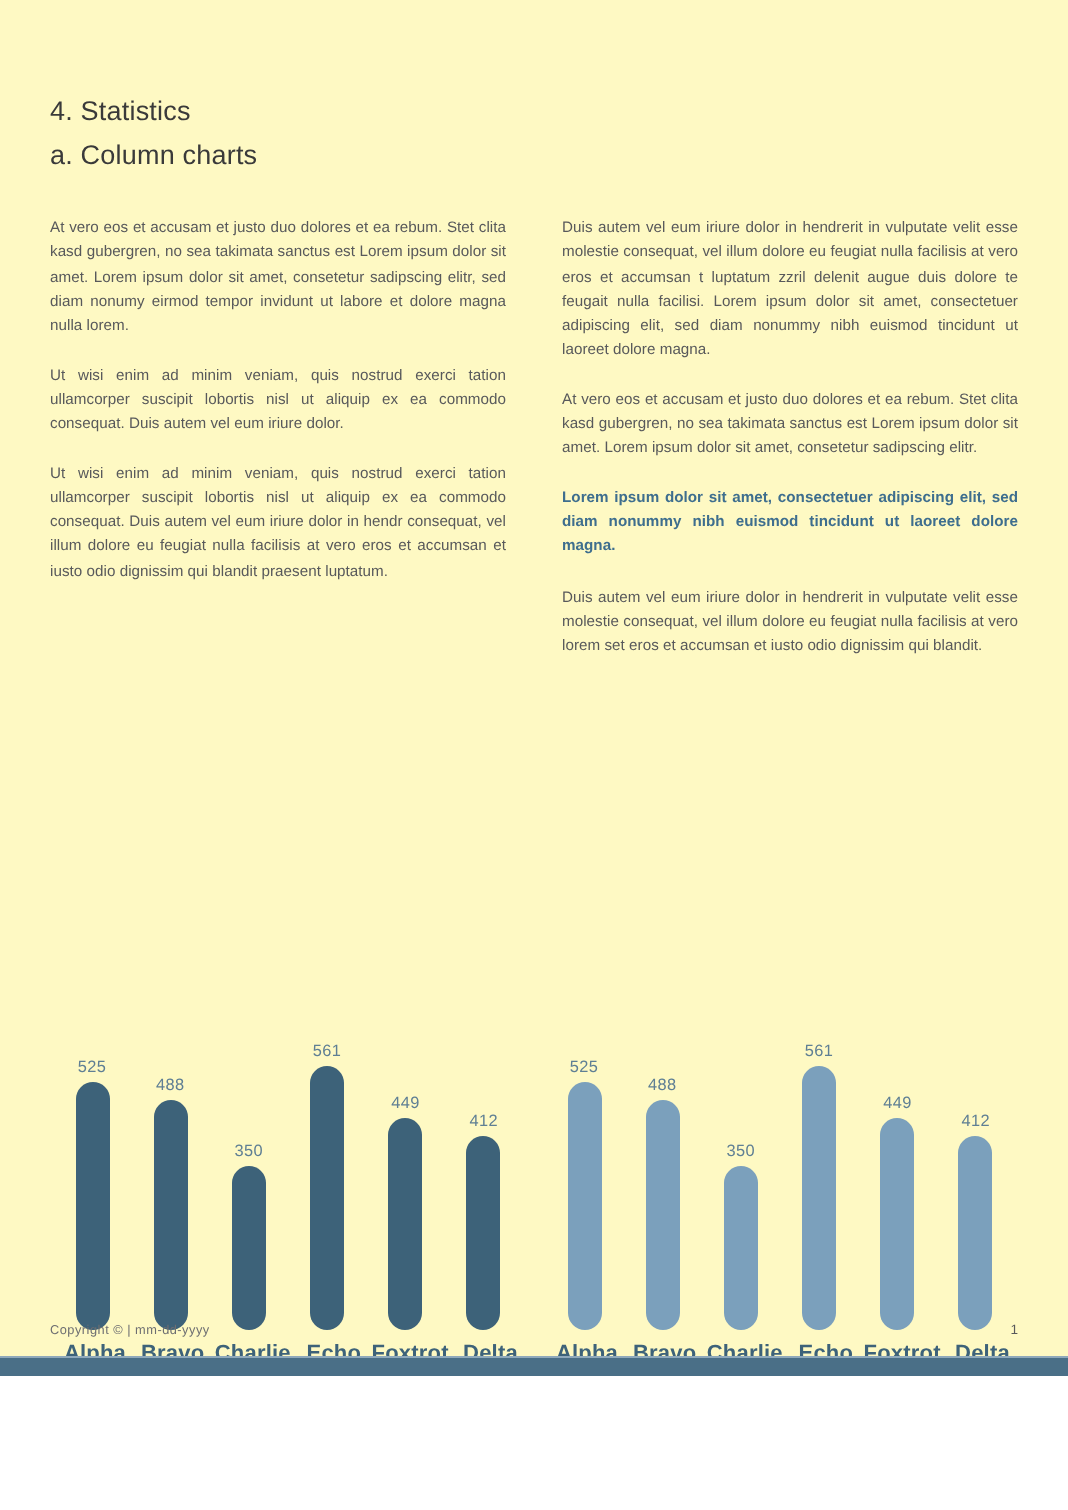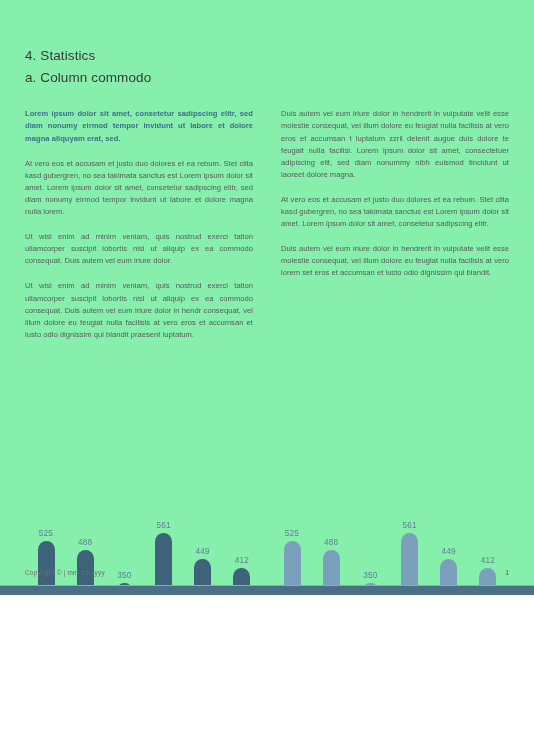--- a/index.html
+++ b/index.html
@@ -8,22 +8,22 @@
     padding: 0;
     background: #ffffff;
   }
   body {
     font-family: "Liberation Sans", sans-serif;
     -webkit-font-smoothing: antialiased;
   }
   .page {
     position: relative;
     width: 534px;
-    height: 595px;
-    background: #86efac;
+    height: 688px;
+    background: #fef9c3;
     overflow: hidden;
     box-sizing: border-box;
   }
   .content {
     position: absolute;
     left: 25px;
     top: 48px;
     width: 484px;
   }
   
@@ -164,32 +164,32 @@
     border-top: 1px solid #8fa9bb;
   }
 </style>
 </head>
 <body>
 
 <div class="page">
 
   <div class="content">
     <h1 class="h-main">4. Statistics</h1>
-    <h2 class="h-sub">a. Column commodo</h2>
+    <h2 class="h-sub">a. Column charts</h2>
 
     <div class="cols">
       <div class="col" id="left-col">
-          <p class="para lead">Lorem ipsum dolor sit amet, consetetur sadipscing elitr, sed diam nonumy eirmod tempor invidunt ut labore et dolore magna aliquyam erat, sed.</p>
           <p class="para">At vero eos et accusam et justo duo dolores et ea rebum. Stet clita kasd gubergren, no sea takimata sanctus est Lorem ipsum dolor sit amet. Lorem ipsum dolor sit amet, consetetur sadipscing elitr, sed diam nonumy eirmod tempor invidunt ut labore et dolore magna nulla lorem.</p>
           <p class="para">Ut wisi enim ad minim veniam, quis nostrud exerci tation ullamcorper suscipit lobortis nisl ut aliquip ex ea commodo consequat. Duis autem vel eum iriure dolor.</p>
           <p class="para">Ut wisi enim ad minim veniam, quis nostrud exerci tation ullamcorper suscipit lobortis nisl ut aliquip ex ea commodo consequat. Duis autem vel eum iriure dolor in hendr consequat, vel illum dolore eu feugiat nulla facilisis at vero eros et accumsan et iusto odio dignissim qui blandit praesent luptatum.</p>
         </div>
       <div class="col" id="right-col">
           <p class="para">Duis autem vel eum iriure dolor in hendrerit in vulputate velit esse molestie consequat, vel illum dolore eu feugiat nulla facilisis at vero eros et accumsan t luptatum zzril delenit augue duis dolore te feugait nulla facilisi. Lorem ipsum dolor sit amet, consectetuer adipiscing elit, sed diam nonummy nibh euismod tincidunt ut laoreet dolore magna.</p>
           <p class="para">At vero eos et accusam et justo duo dolores et ea rebum. Stet clita kasd gubergren, no sea takimata sanctus est Lorem ipsum dolor sit amet. Lorem ipsum dolor sit amet, consetetur sadipscing elitr.</p>
+          <p class="para lead">Lorem ipsum dolor sit amet, consectetuer adipiscing elit, sed diam nonummy nibh euismod tincidunt ut laoreet dolore magna.</p>
           <p class="para">Duis autem vel eum iriure dolor in hendrerit in vulputate velit esse molestie consequat, vel illum dolore eu feugiat nulla facilisis at vero lorem set  eros et accumsan et iusto odio dignissim qui blandit.</p>
         </div>
     </div>
   </div>
 
   <div class="charts">
     <div class="chart" id="chart-0">
       <div class="plot">
           <div class="bar-wrap">
             <div class="bar-value" style="color: rgb(95, 127, 148);">525</div>

